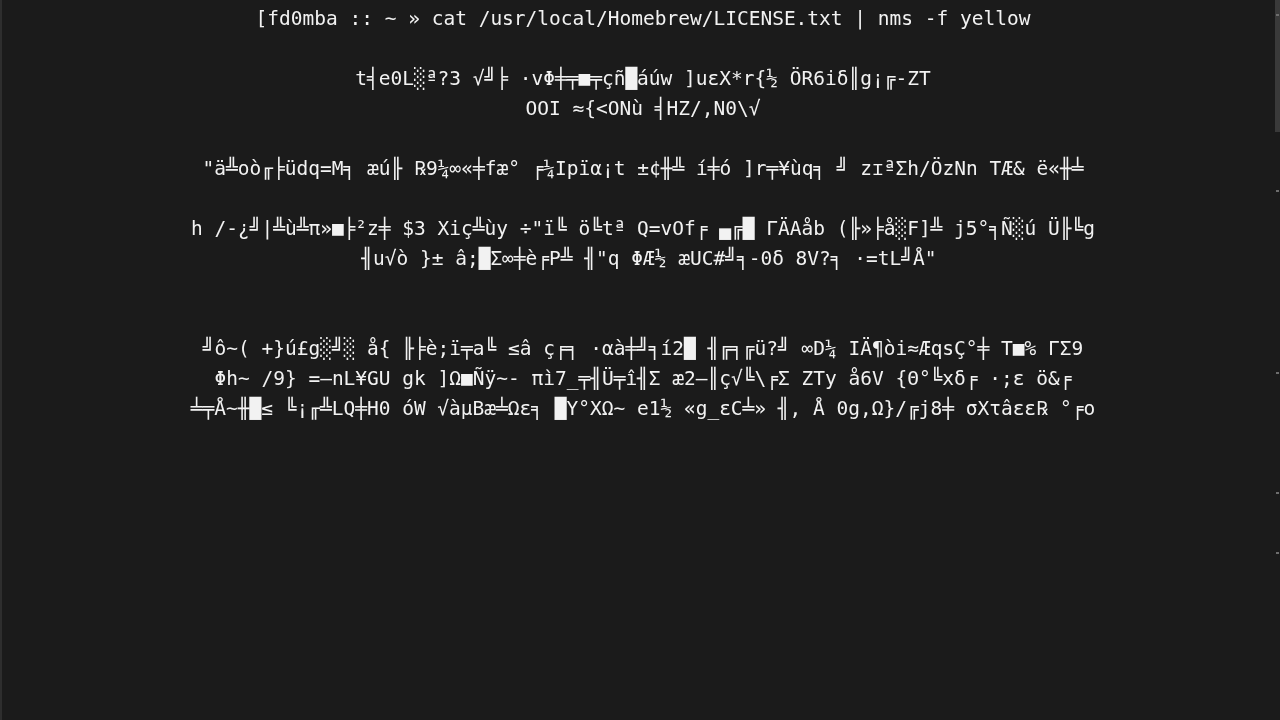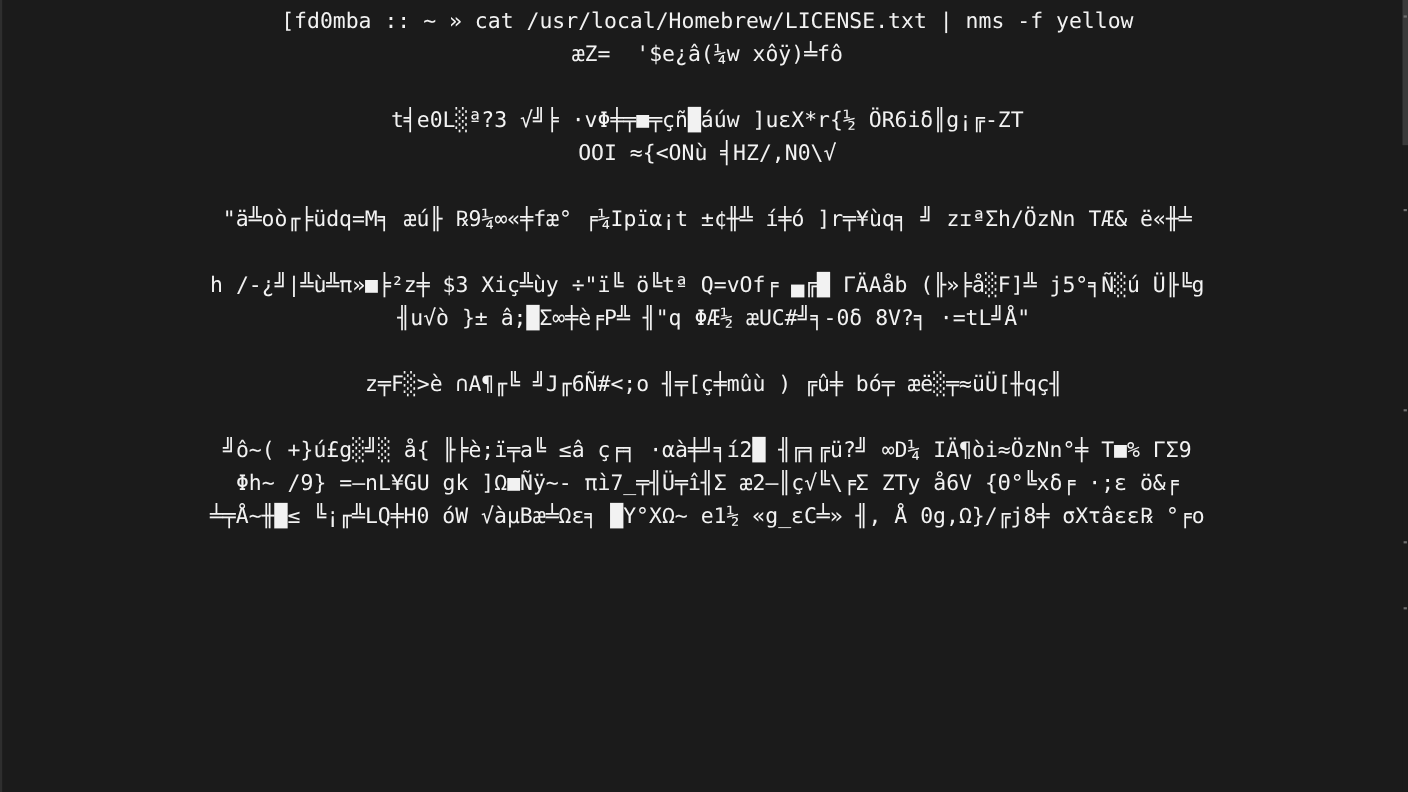--- a/index.html
+++ b/index.html
@@ -83,33 +83,31 @@
 <body>
 
 <div id="terminal">
 
   <div class="edge-left"></div>
 
   <div class="screen">
 
     <div class="line prompt-line">[fd0mba :: ~ » cat /usr/local/Homebrew/LICENSE.txt | nms -f yellow</div>
 
-    <div class="line">æZ=  '$e¿â(¼w xôÿ)╧fô</div>
     <div class="line blank"></div>
     <div class="line">t╡e0L░ª?3 √╝╞ ·vΦ╪╤■╤çñ█áúw ]uεX*r{½ ÖR6iδ║g¡╔-ZT</div>
     <div class="line">OOI ≈{&lt;ONù ╡HZ/,N0\√</div>
     <div class="line blank"></div>
     <div class="line">"ä╩oò╓╞üdq=M╕ æú╟ ℞9¼∞«╪fæ° ╒¼Ipïα¡t ±¢╫╩ í╪ó ]r╤¥ùq╕ ╝ zɪªΣh/ÖzNn TÆ&amp; ë«╫╧</div>
     <div class="line blank"></div>
     <div class="line">h /-¿╝|╩ù╩π»■╞²z╪ $3 Xiç╩ùy ÷"ï╚ ö╚tª Q=vOf╒ ▄╔█ ΓÄAåb (╟»╞å░F]╩ j5°╕Ñ░ú Ü╟╚g</div>
     <div class="line"> ╢u√ò }± â;█Σ∞╪è╒P╩ ╢"q ΦÆ½ æUC#╝╕-0δ 8V?╕ ·=tL╝Å"</div>
     <div class="line blank"></div>
-    <div class="line"> z╤F░&gt;è ∩A¶╓╚ ╝J╓6Ñ#&lt;;o ╢╤[ç╪mûù ) ╔û╪ bó╤ æë░╤≈üÜ[╫qç╢</div>
     <div class="line blank"></div>
-    <div class="line">╝ô~( +}ú£g░╝░ å{ ╟╞è;ï╤a╚ ≤â ç╒╕ ·αà╪╝╕í2█ ╢╔╕╔ü?╝ ∞D¼ IÄ¶òi≈ÖzNn°╪ T■% ΓΣ9</div>
+    <div class="line">╝ô~( +}ú£g░╝░ å{ ╟╞è;ï╤a╚ ≤â ç╒╕ ·αà╪╝╕í2█ ╢╔╕╔ü?╝ ∞D¼ IÄ¶òi≈ÆqsÇ°╪ T■% ΓΣ9</div>
     <div class="line">Φh~ /9} =—nL¥GU gk ]Ω■Ñÿ~- πì7_╤╢Ü╤î╢Σ æ2—║ç√╚\╒Σ ZTy å6V {Θ°╚xδ╒ ·;ε ö&amp;╒</div>
     <div class="line">╧╤Å~╫█≤ ╚¡╓╩LQ╪H0 óW √àµBæ╧Ωε╕ █Y°XΩ~ e1½ «g_εC╧» ╢, Å 0g,Ω}/╔j8╪ σXτâεε℞ °╒o</div>
 
   </div>
 
   <div class="scrollbar-track">
     <div class="scrollbar-thumb"></div>
     <div class="scroll-tick" style="top:14px"></div>
     <div class="scroll-tick" style="top:190px"></div>
     <div class="scroll-tick" style="top:372px"></div>

